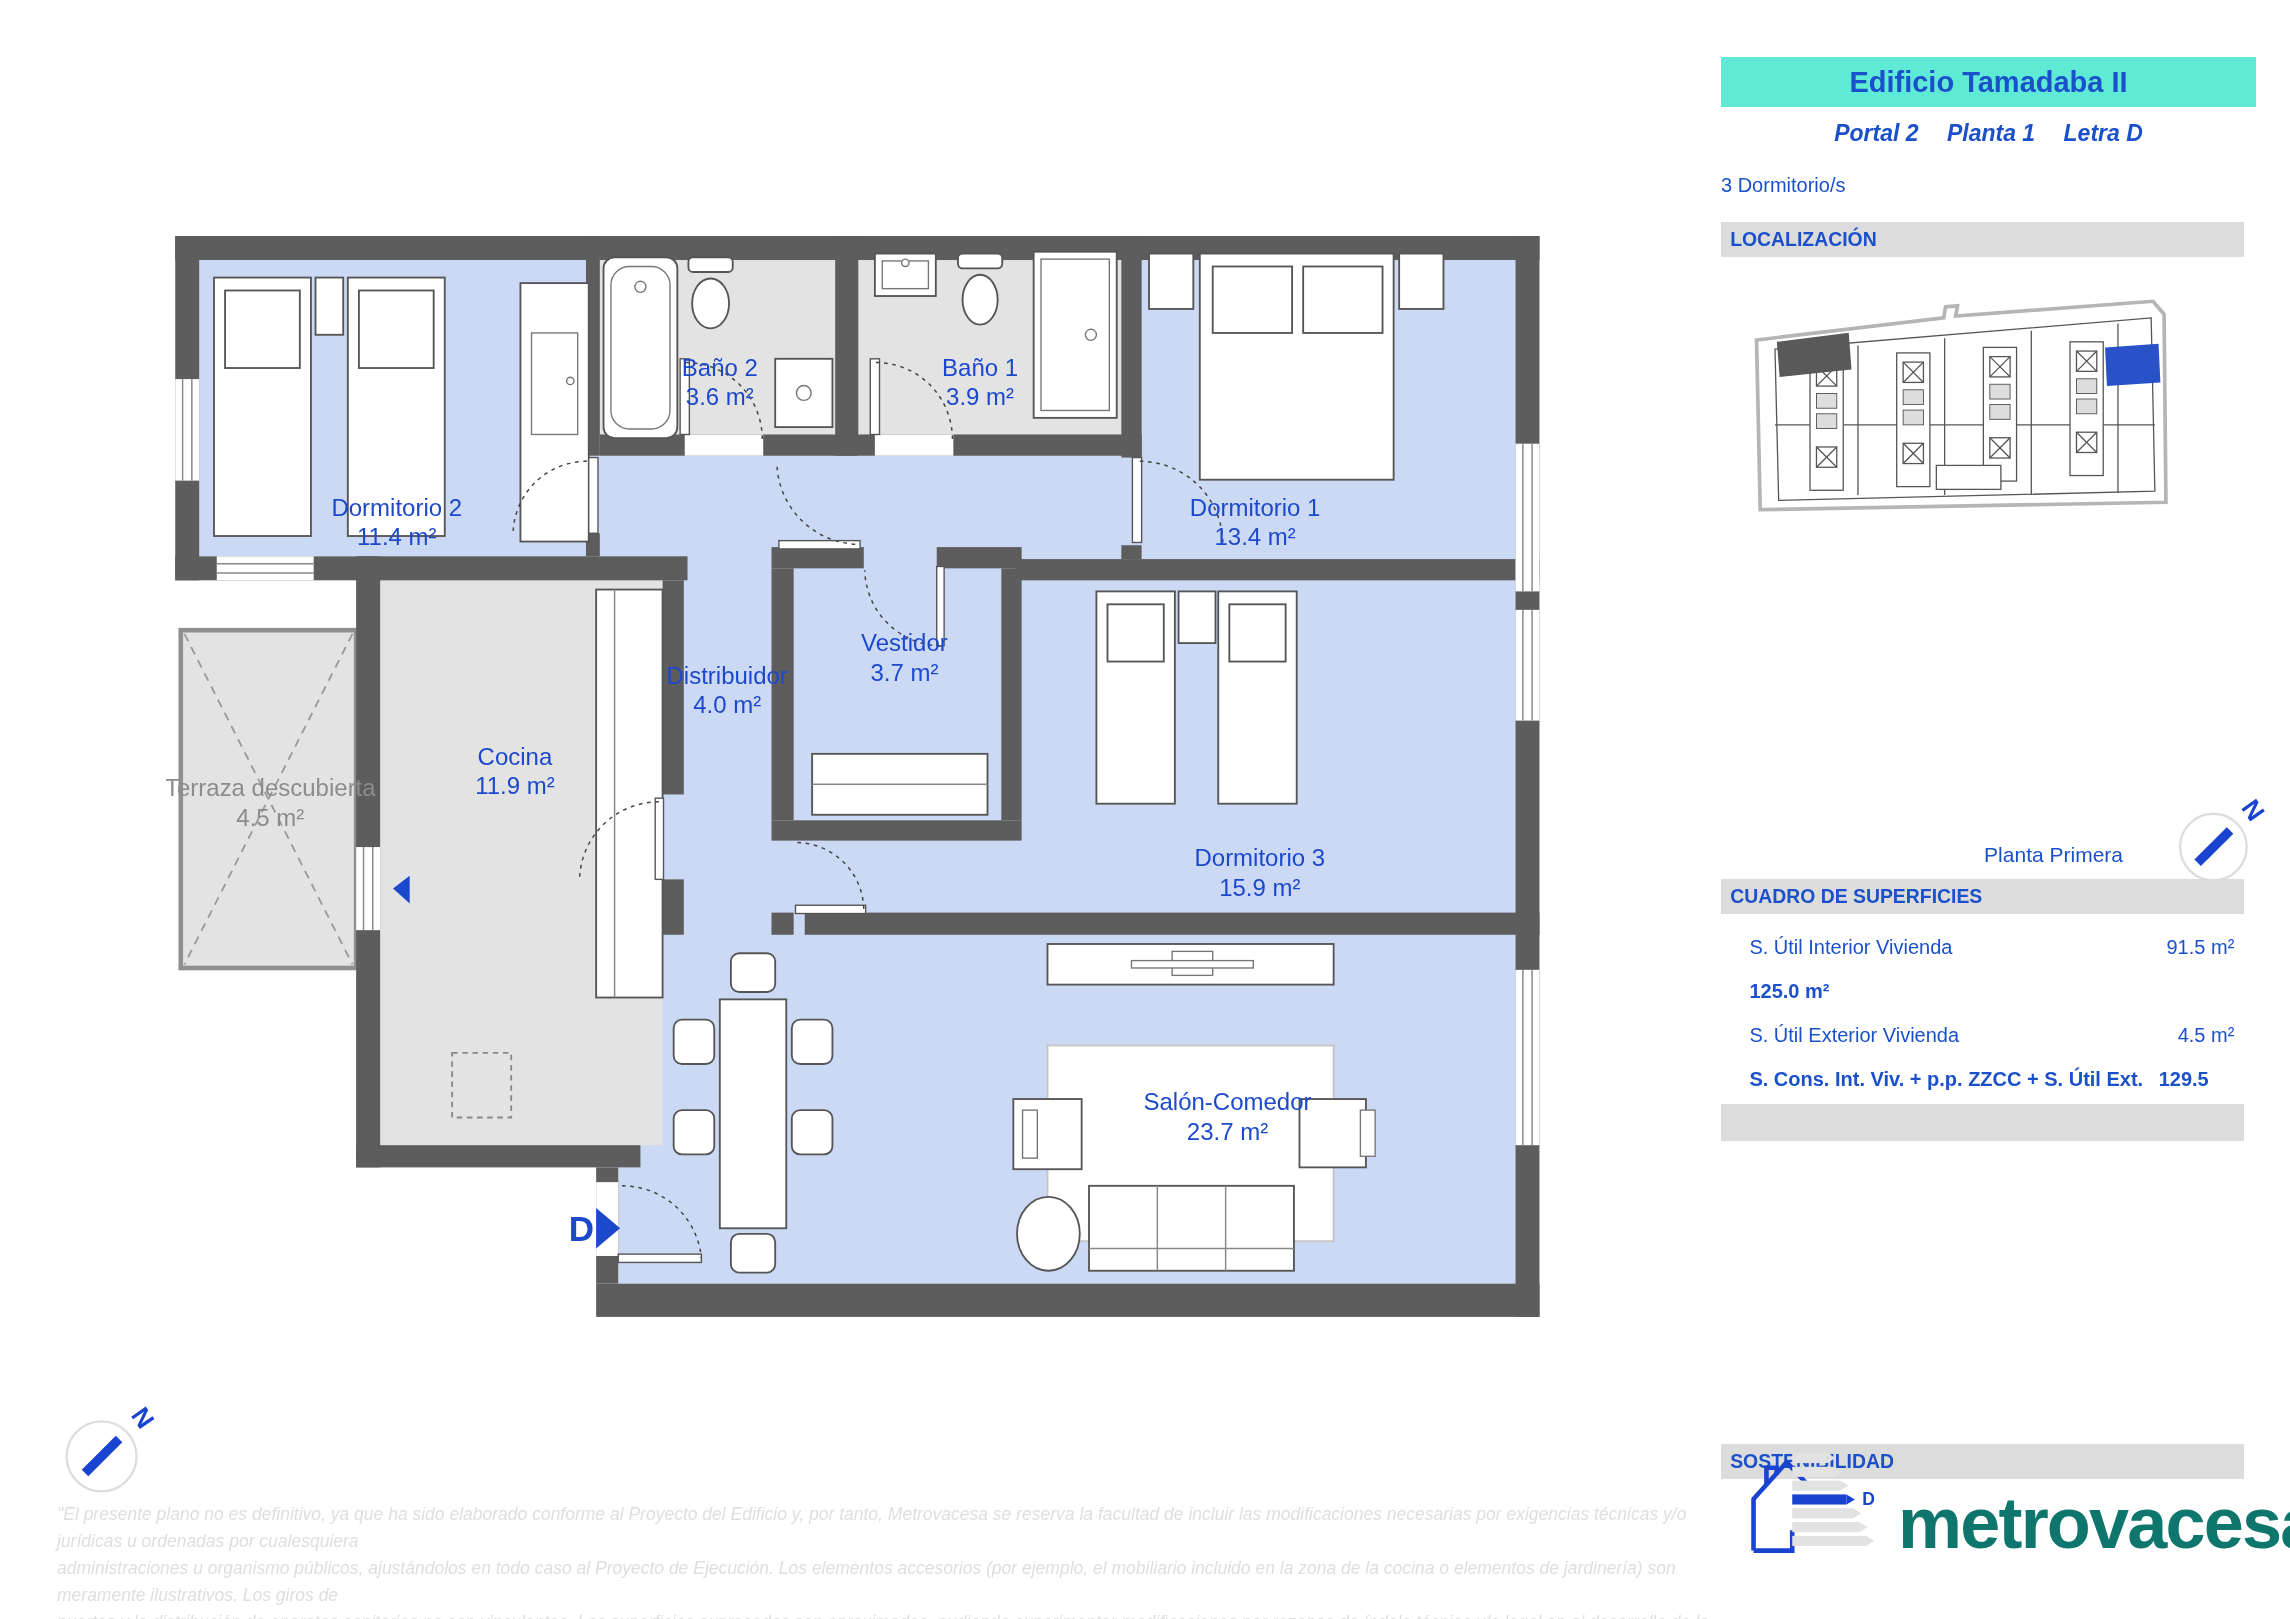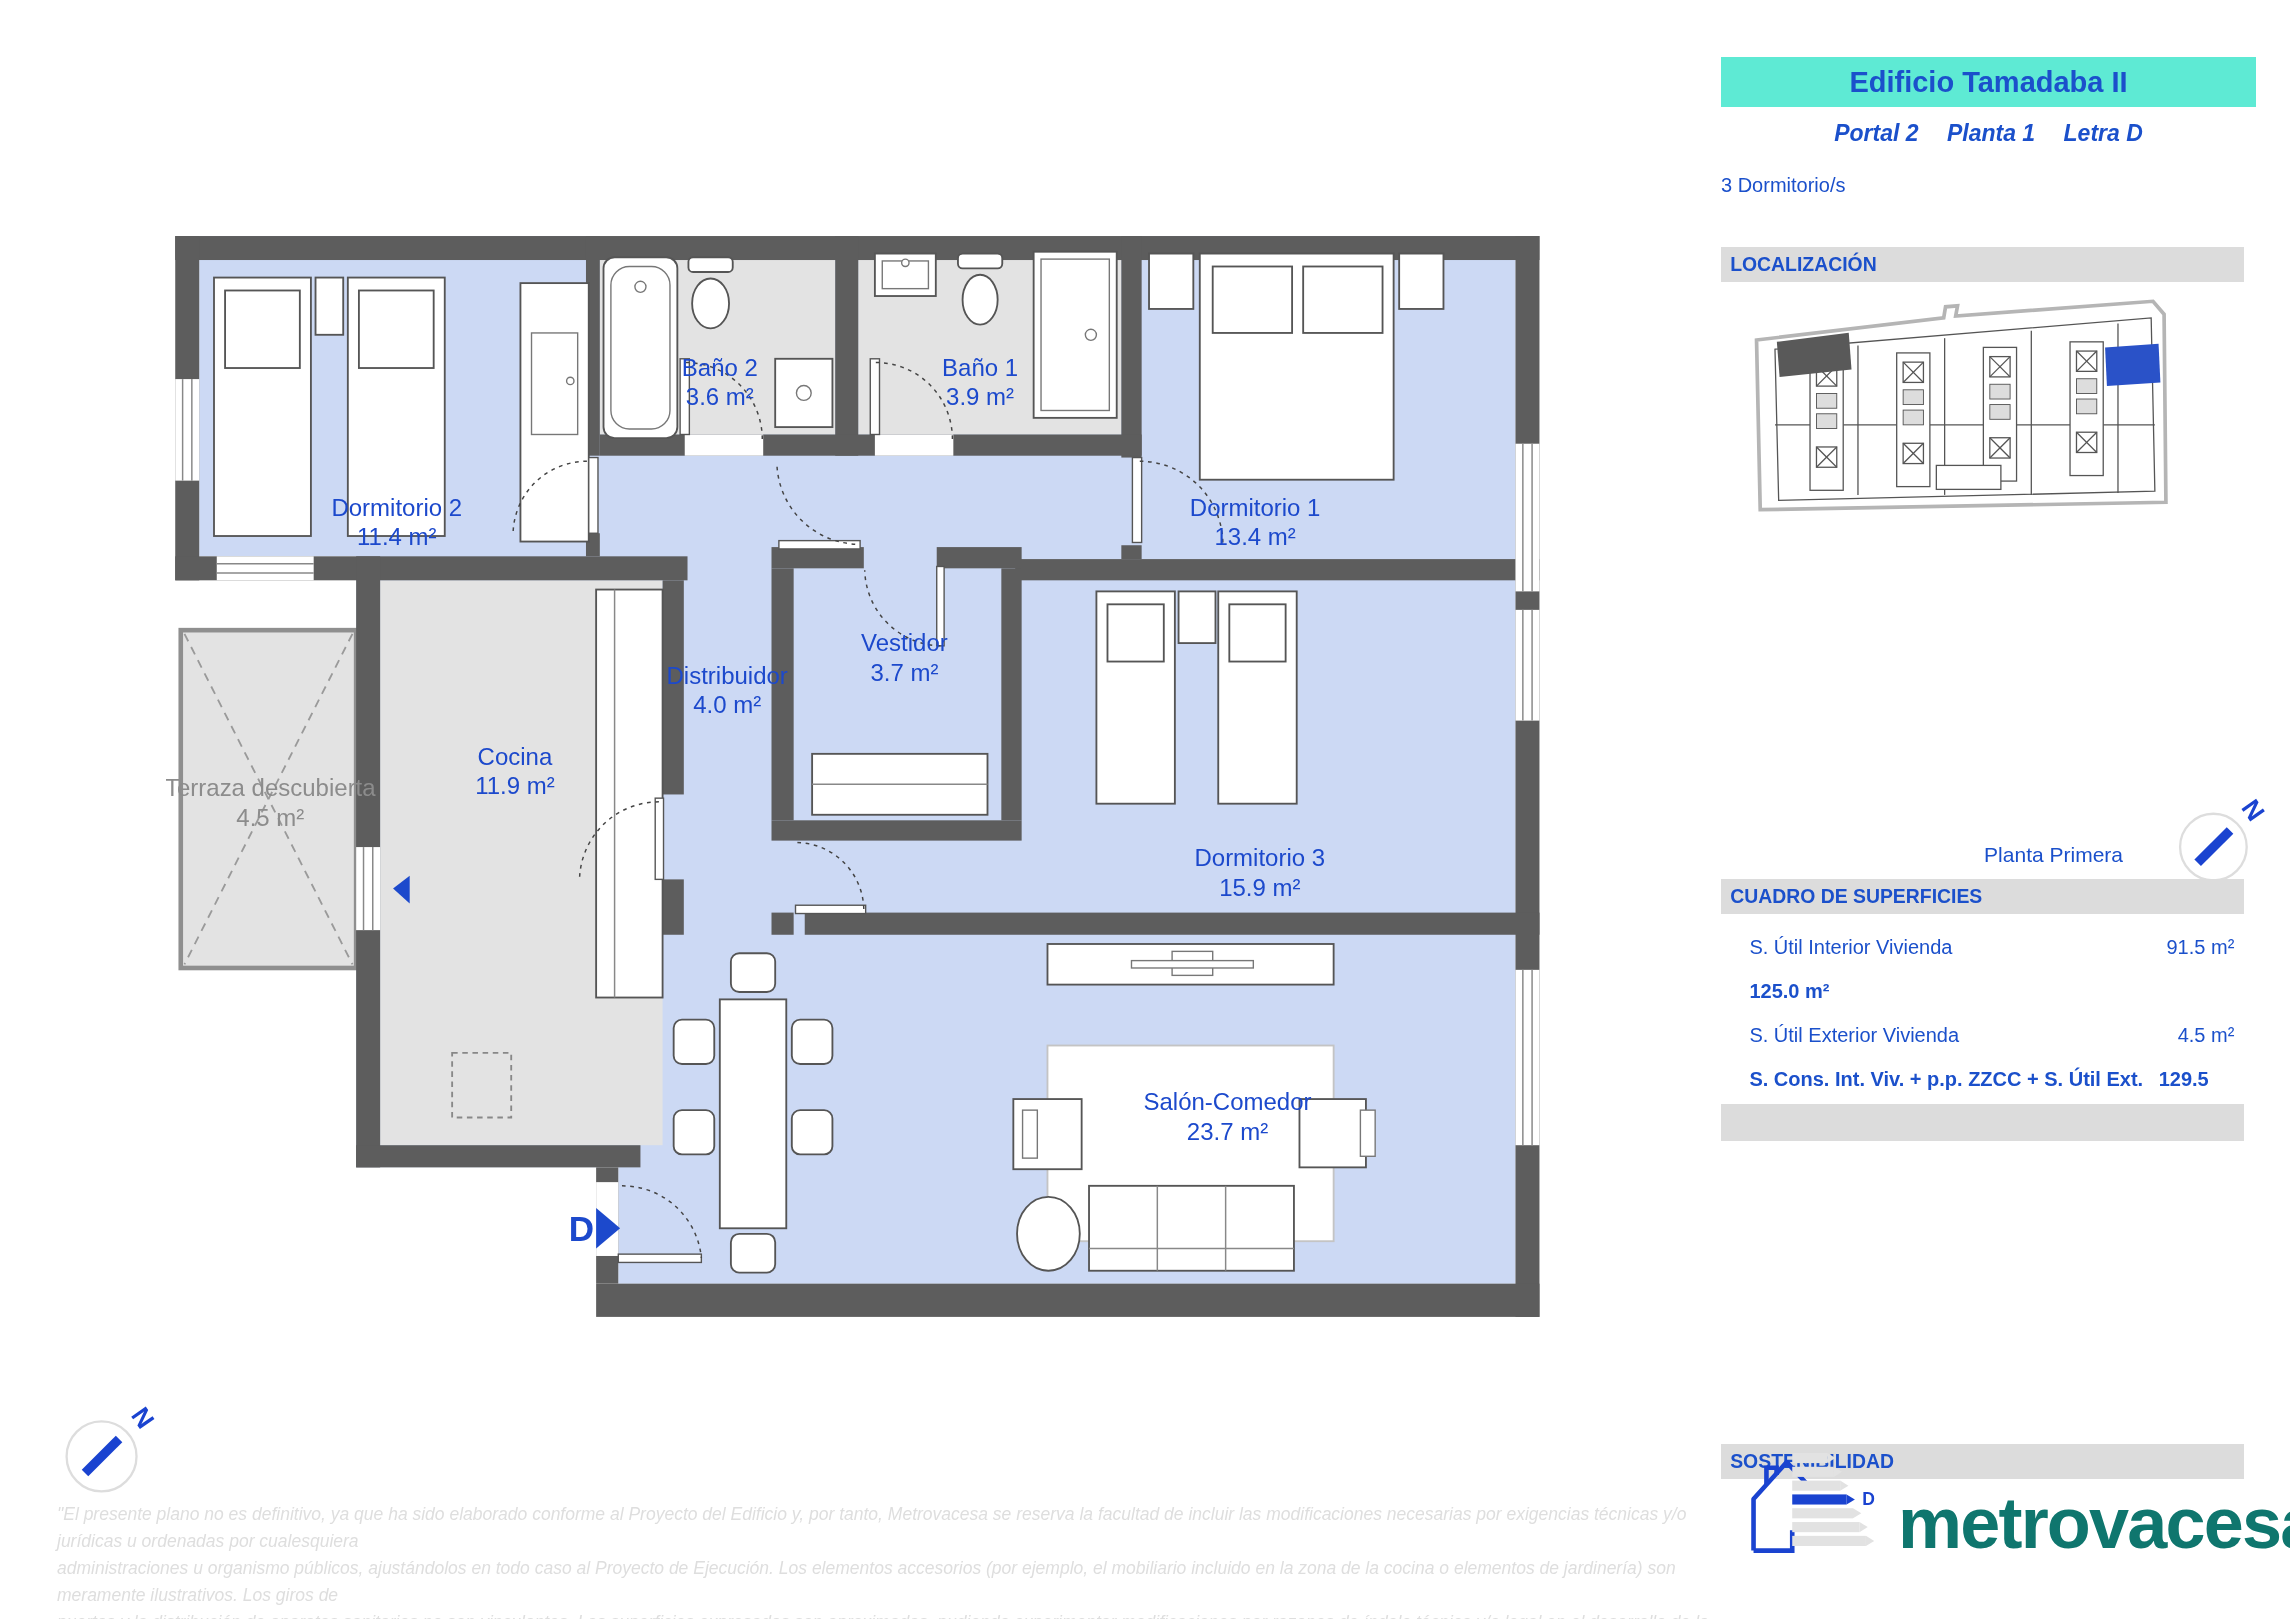--- a/index.html
+++ b/index.html
@@ -9,21 +9,21 @@
   .abs{position:absolute;}
 
   
   .title-box{left:1721px;top:57px;width:535px;height:50px;background:#5eead4;
              color:#1b50cb;font-size:29px;font-weight:bold;text-align:center;line-height:50px;}
   .subtitle{left:1721px;top:120px;width:535px;text-align:center;color:#1b50cb;font-size:23px;font-weight:bold;}
   .subtitle span{margin:0 11px;font-style:italic;}
   .bedrooms{left:1721px;top:174px;width:535px;text-align:left;color:#1b50cb;font-size:20px;}
   .gray-bar{left:1721px;width:523px;height:35px;background:#dcdcdc;color:#1b50cb;
             font-size:19.4px;font-weight:bold;line-height:35px;padding-left:9.2px;box-sizing:border-box;}
-  .loc-bar{top:222px;margin-top:25px;}
+  .loc-bar{top:222px;}
   .sup-bar{top:879px;}
   .sost-bar{top:1428px;margin-top:16px;}
   .empty-bar{left:1721px;top:1104px;width:523px;height:37px;background:#dcdcdc;}
   .floor-label{left:1721px;top:843px;width:402px;text-align:right;color:#1b50cb;font-size:21px;}
   .sup-table{left:1721px;top:925px;width:517px;color:#1b50cb;font-size:20px;}
   .sup-row{display:flex;justify-content:space-between;height:44px;line-height:44px;padding:0 3.7px 0 7.4px;margin-left:21px;}
   .sup-row.bold{font-weight:bold;}
   .logo-text{left:1898px;top:1482px;color:#0f766e;font-size:72px;font-weight:bold;letter-spacing:-1.8px;}
   .disclaimer{left:57px;top:1501px;width:1661px;color:#dedede;font-style:italic;font-size:17.5px;line-height:27px;}
 

